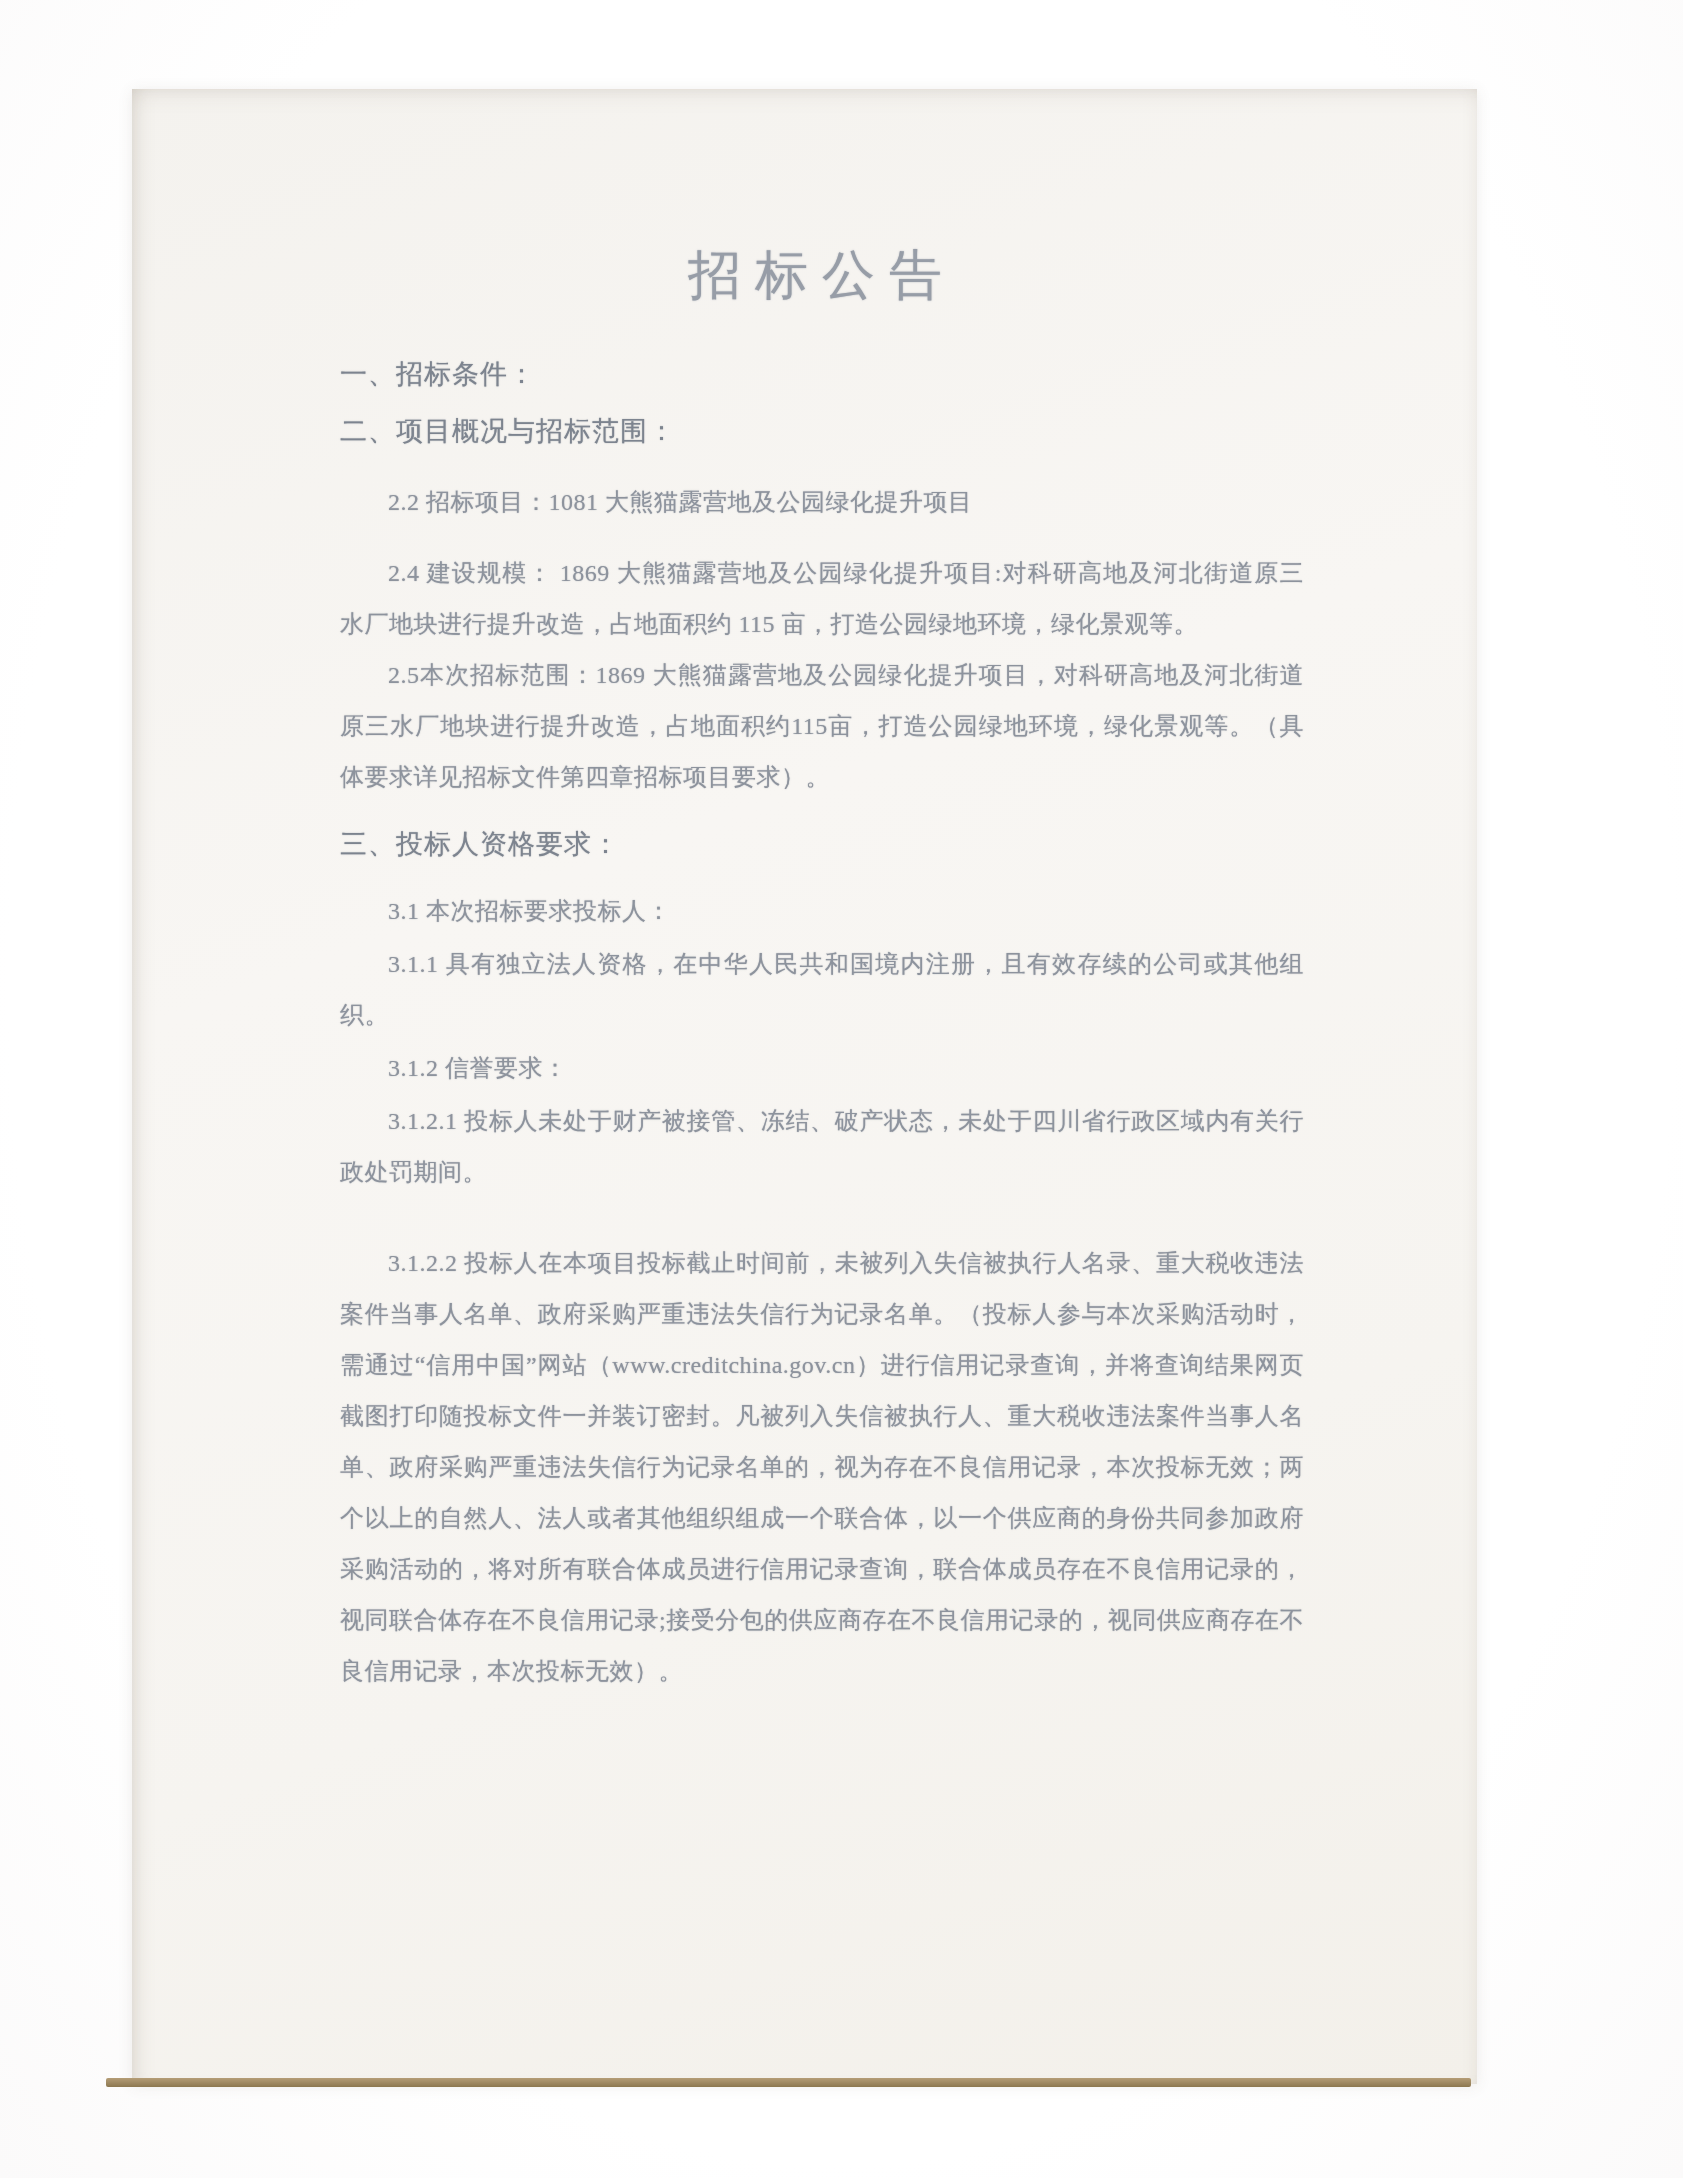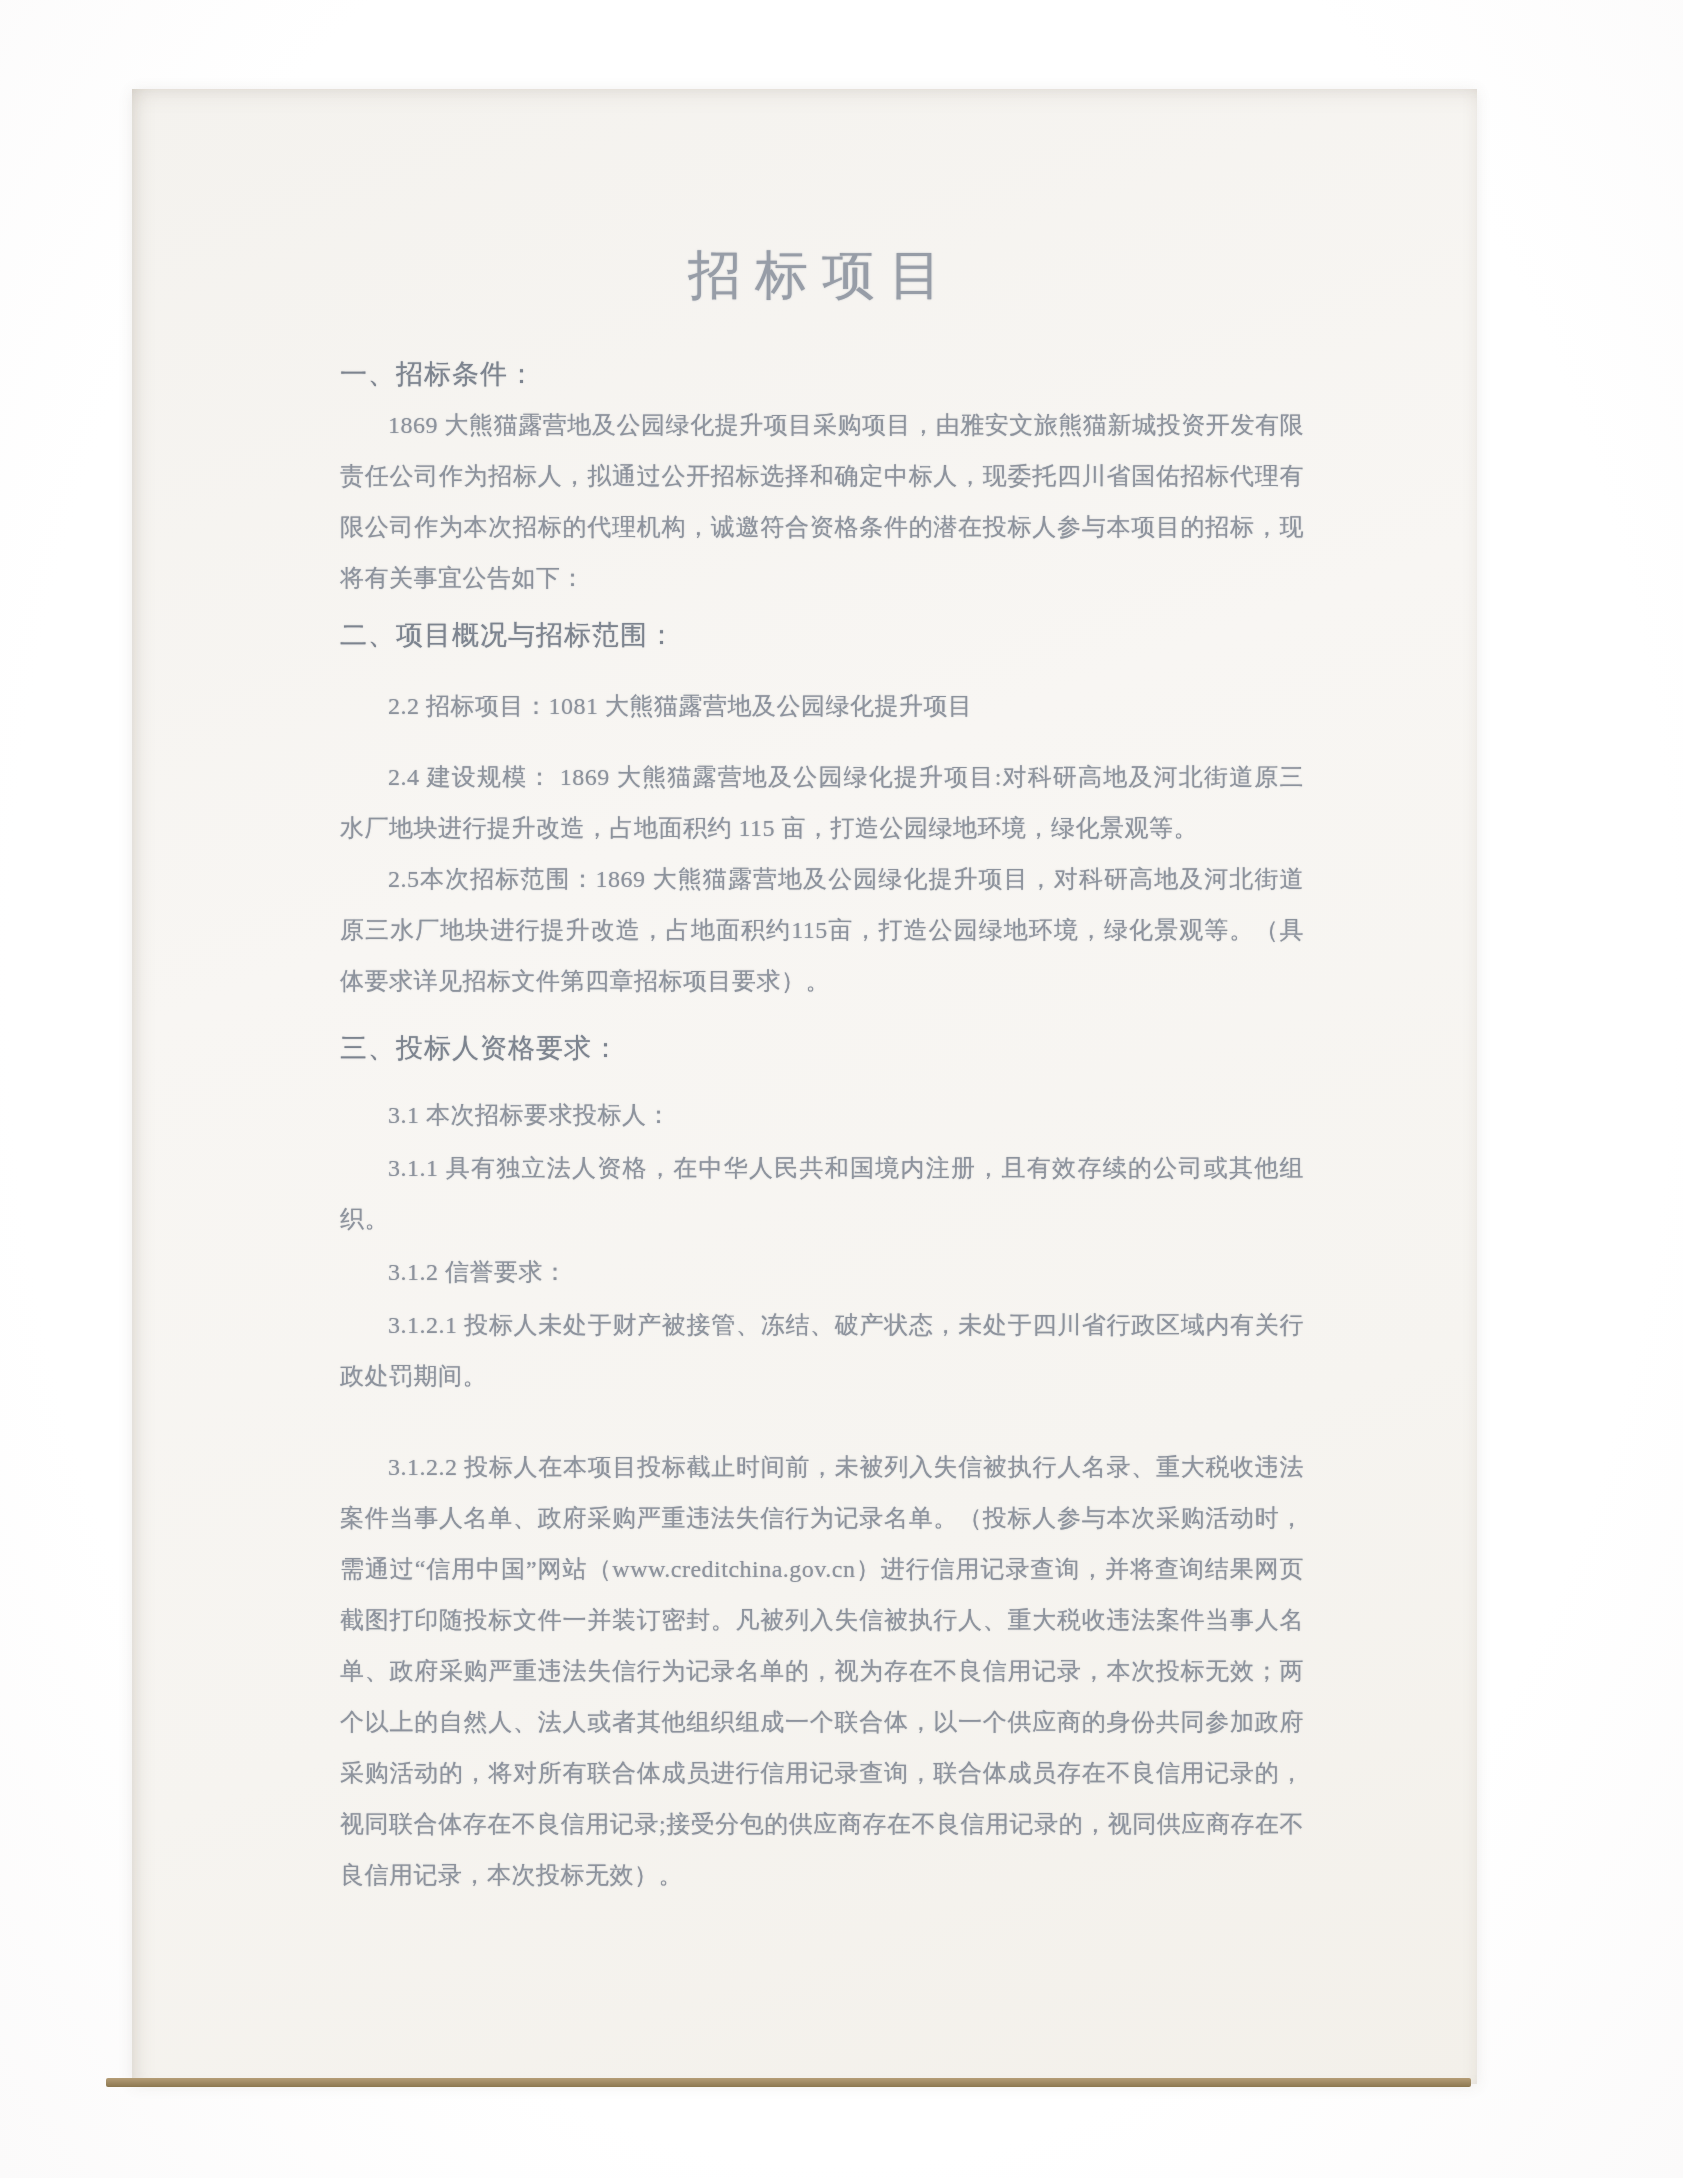--- a/index.html
+++ b/index.html
@@ -84,25 +84,24 @@
   .mt-tight{ margin-top: 2px;  }
   .mt-big  { margin-top: 40px; }
 </style>
 </head>
 <body>
 
 <div class="photo">
   <div class="paper">
     <div class="content">
 
-      <h1 class="doc-title">招标项目</h1>
+      <h1 class="doc-title">招标公告</h1>
 
       <h2 class="sec-h mt-s1">一、招标条件：</h2>
 
-      <p class="para">1869 大熊猫露营地及公园绿化提升项目采购项目，由雅安文旅熊猫新城投资开发有限责任公司作为招标人，拟通过公开招标选择和确定中标人，现委托四川省国佑招标代理有限公司作为本次招标的代理机构，诚邀符合资格条件的潜在投标人参与本项目的招标，现将有关事宜公告如下：</p>
 
       <h2 class="sec-h mt-s2">二、项目概况与招标范围：</h2>
 
 
       <p class="item mt-item">2.2 招标项目：1081 大熊猫露营地及公园绿化提升项目</p>
 
 
       <p class="para mt-item">2.4 建设规模： 1869 大熊猫露营地及公园绿化提升项目:对科研高地及河北街道原三水厂地块进行提升改造，占地面积约 115 亩，打造公园绿地环境，绿化景观等。</p>
 
       <p class="para">2.5本次招标范围：1869 大熊猫露营地及公园绿化提升项目，对科研高地及河北街道原三水厂地块进行提升改造，占地面积约115亩，打造公园绿地环境，绿化景观等。（具体要求详见招标文件第四章招标项目要求）。</p>

